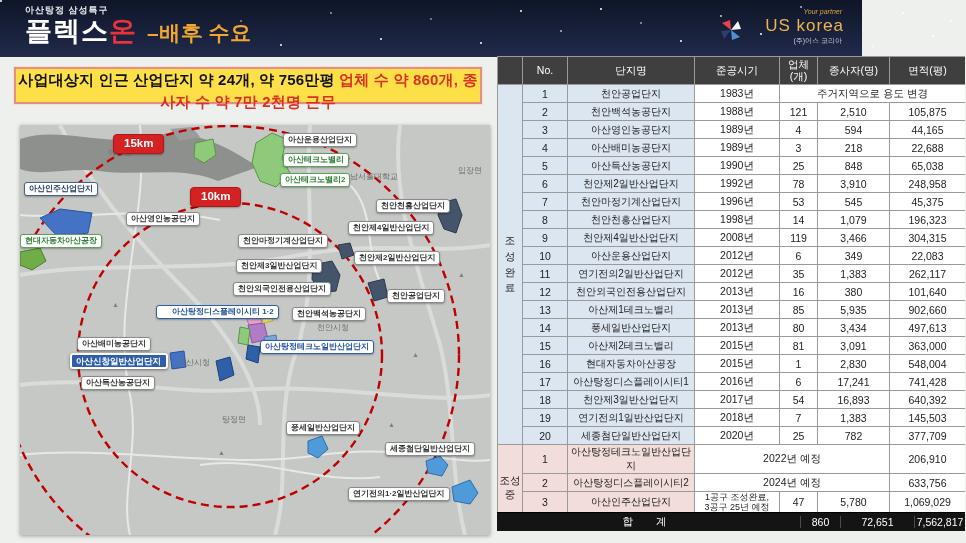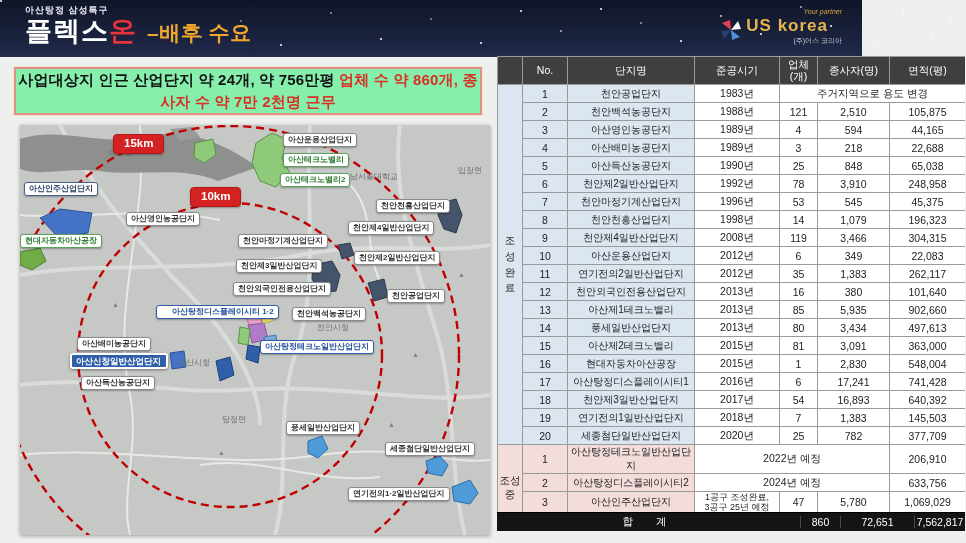--- a/index.html
+++ b/index.html
@@ -16,27 +16,27 @@
     480px 42px #fff,430px 18px rgba(255,255,255,.5),380px 38px #fff,330px 12px rgba(255,255,255,.6),
     280px 44px #fff,240px 20px rgba(255,255,255,.5),200px 36px rgba(255,255,255,.6);}
   .brand{position:absolute;left:25px;top:4px;color:#fff;}
   .brand-sub{font-size:9px;letter-spacing:1px;color:#e8e8ef;font-weight:bold;}
   .brand-line{font-weight:bold;line-height:1.05;}
   .t-white{font-size:27px;color:#fff;letter-spacing:1px;}
   .t-red{font-size:27px;color:#e6333c;letter-spacing:1px;}
   .t-orange{font-size:21px;color:#f0a72e;margin-left:10px;letter-spacing:0.5px;}
   .logo{position:absolute;right:12px;top:8px;width:140px;height:42px;color:#e8b64d;}
   .logo-tag{position:absolute;right:8px;top:0;font-size:7px;font-style:italic;color:#d7a23e;}
-  .logo-name{position:absolute;right:22px;top:8px;font-size:17px;font-weight:bold;letter-spacing:1px;color:#e8b64d;}
+  .logo-name{position:absolute;right:6px;top:8px;font-size:17px;font-weight:normal;letter-spacing:1px;color:#e8b64d;}
   .logo-sub{position:absolute;right:8px;top:28px;font-size:7px;color:#c9c9d4;}
   .pinwheel{position:absolute;left:8px;top:9px;width:26px;height:26px;}
 
   
-  .summary{position:absolute;left:14px;top:67px;width:468px;height:48px;background:#86efac;
-    border:2px solid #e09184;box-sizing:border-box;display:flex;align-items:center;justify-content:center;
+  .summary{position:absolute;left:14px;top:67px;width:468px;height:37px;background:#fde047;
+    border:2px solid #e09184;box-sizing:border-box;display:flex;justify-content:center;
     text-align:center;font-weight:bold;font-size:15px;line-height:1.45;color:#111;letter-spacing:0.2px;box-shadow:0 0 0 1px #f6ddd8;}
   .summary .red{color:#d93025;}
 
   
   .map{position:absolute;left:20px;top:125px;width:470px;height:410px;background:#c6c8c5;
     overflow:hidden;box-shadow:0 1px 4px rgba(0,0,0,.35);}
   .map svg{position:absolute;left:0;top:0;}
   .mlabel{position:absolute;background:#fff;border:1px solid #8a8a8a;border-radius:3px;font-size:8px;
     font-weight:bold;color:#333;padding:1px 4px;white-space:nowrap;box-shadow:0 1px 2px rgba(0,0,0,.3);
     line-height:1.2;z-index:5;}

